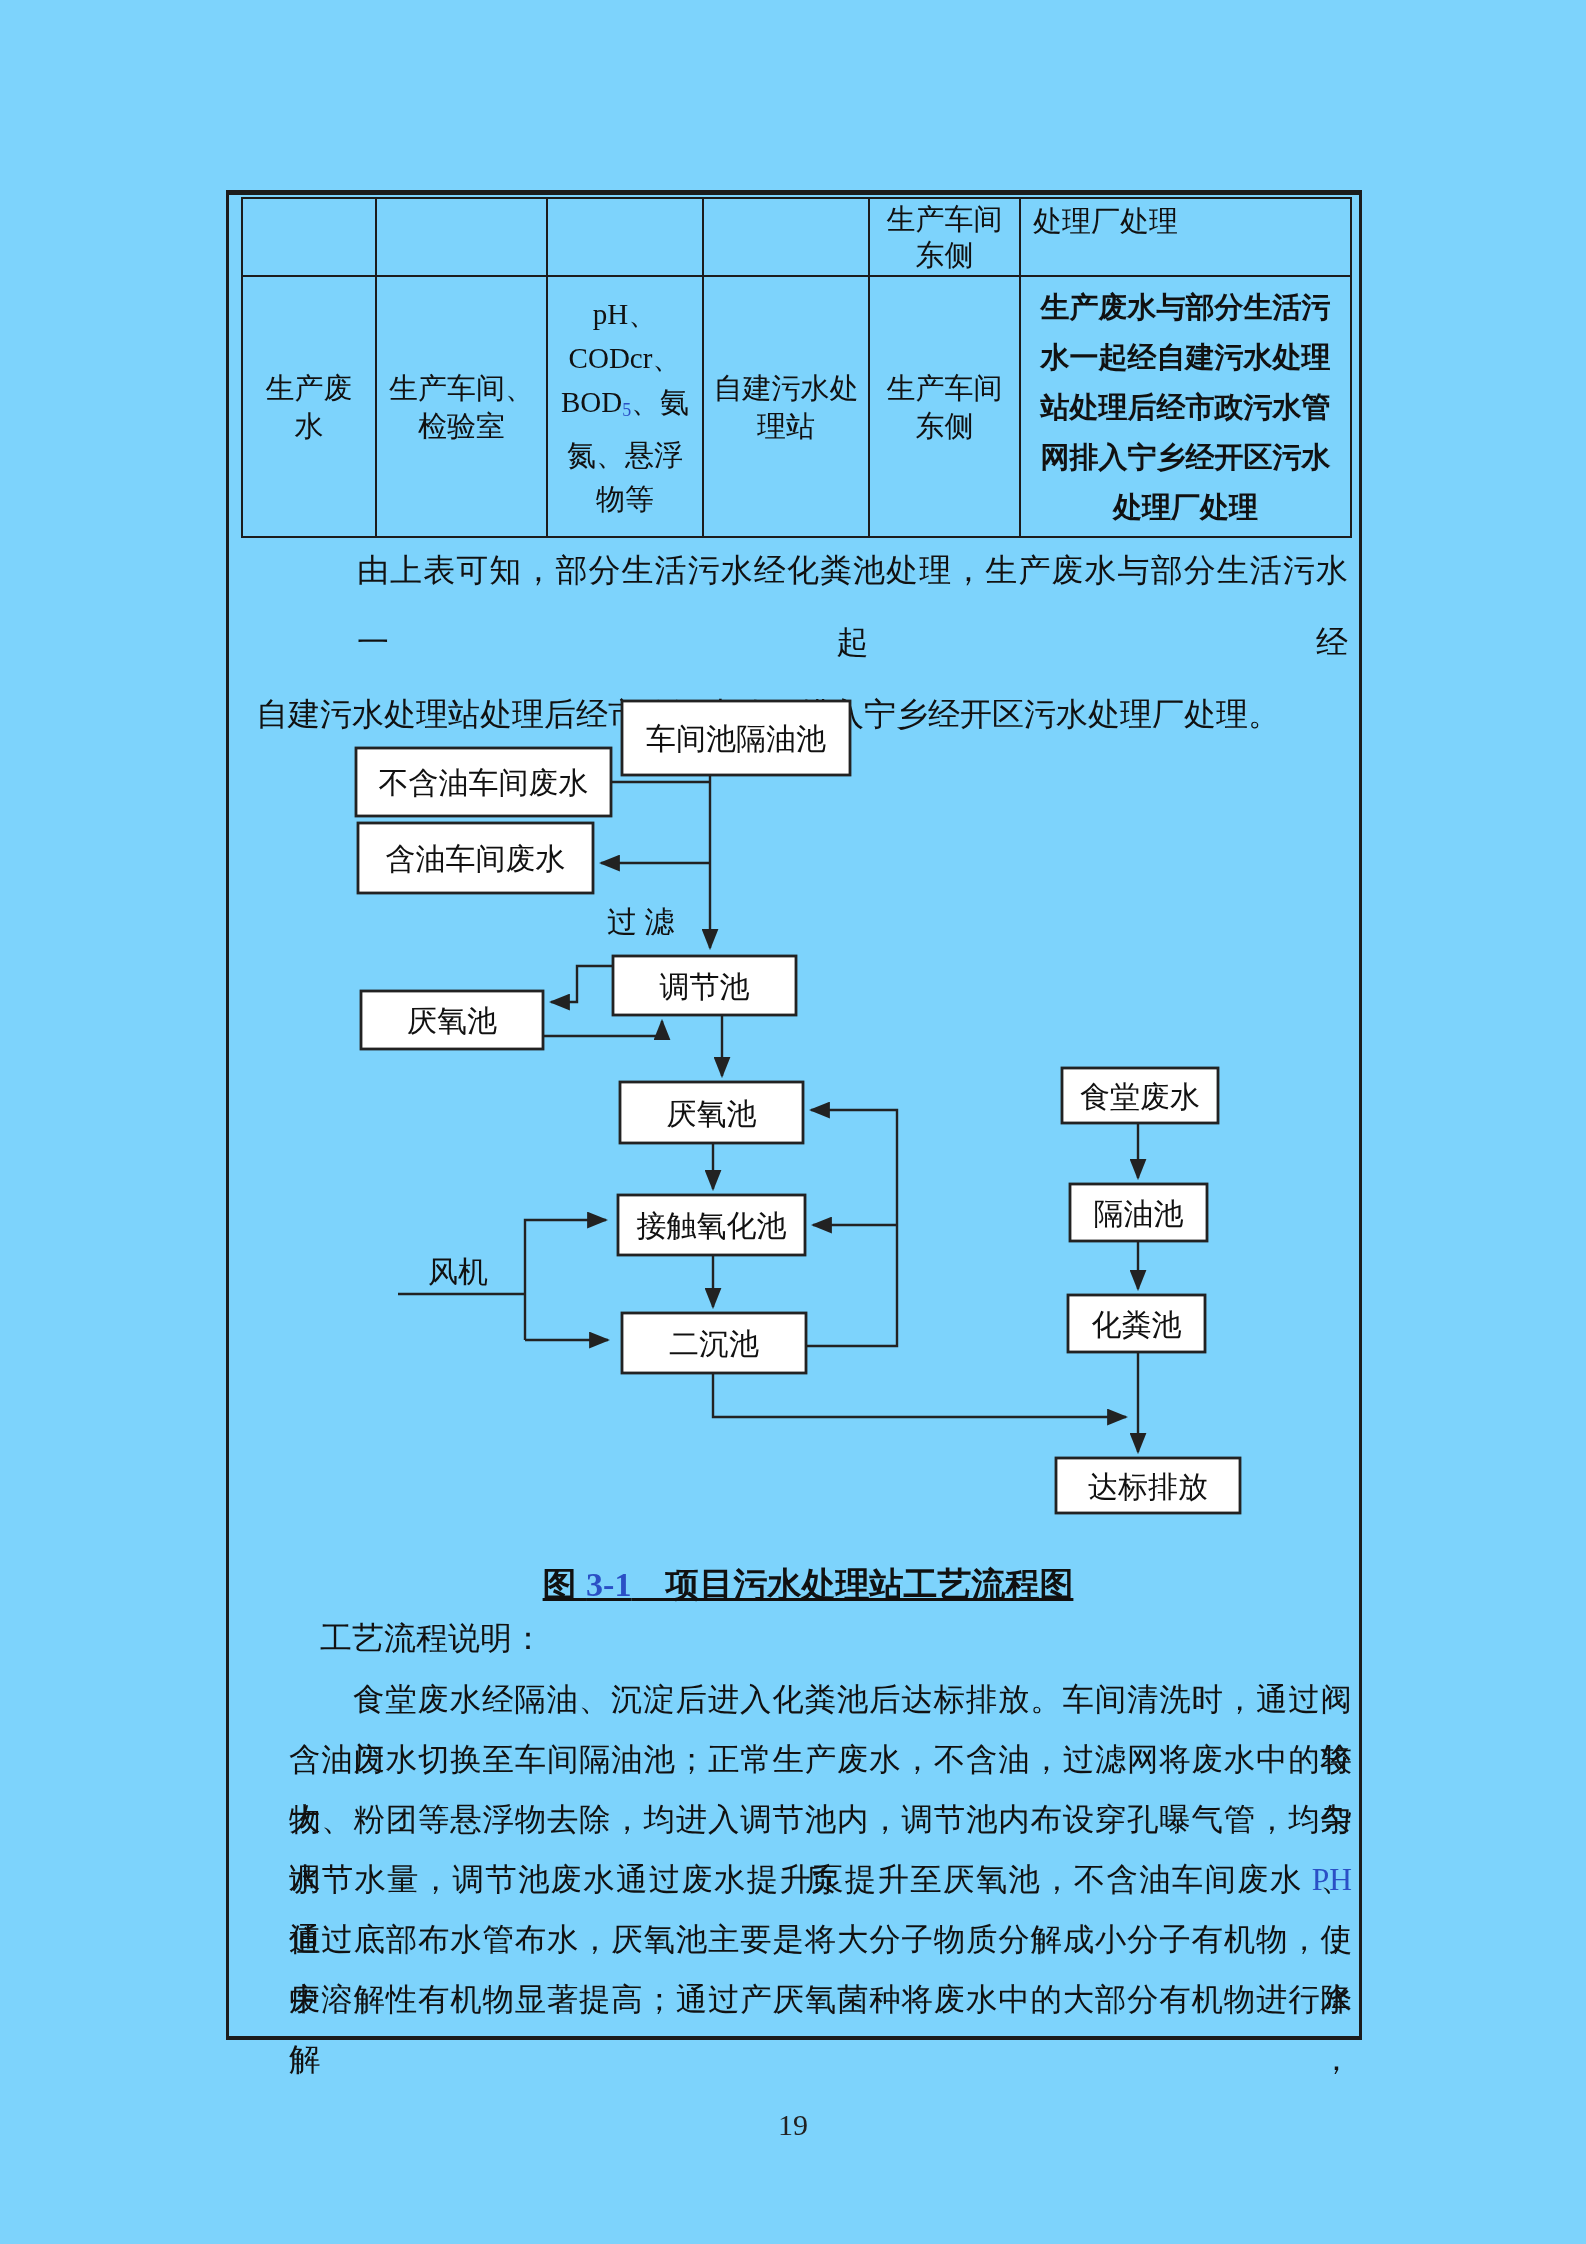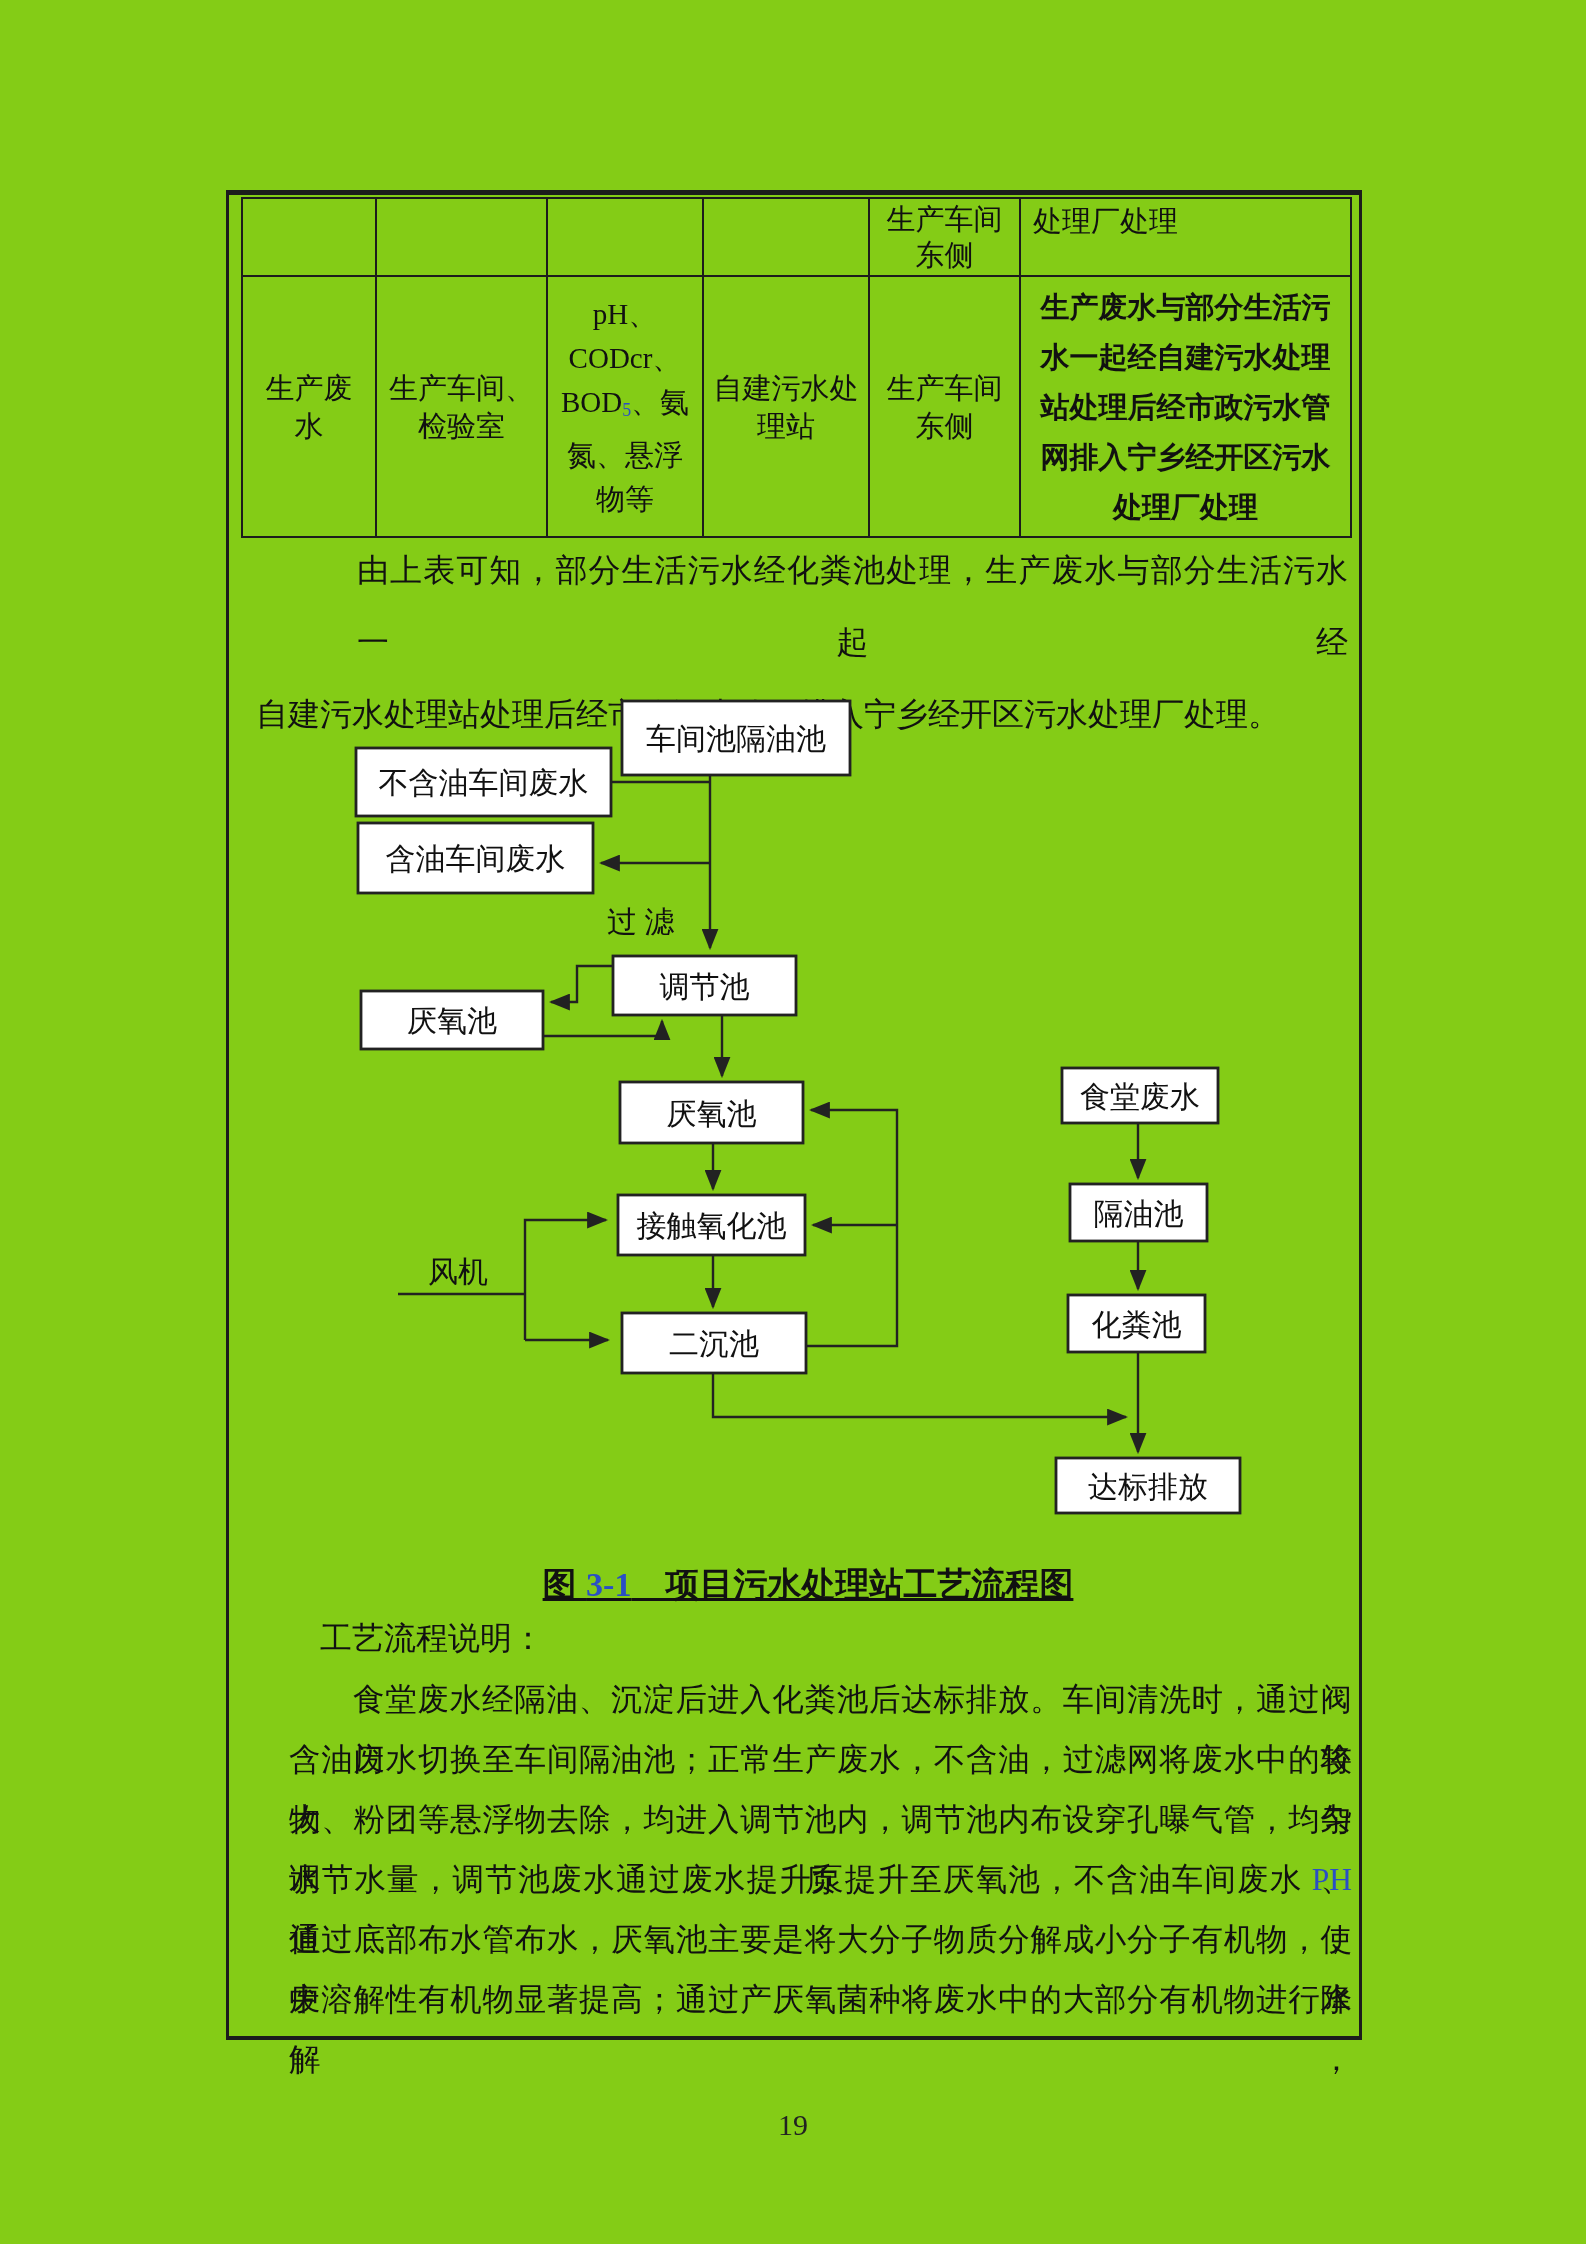--- a/index.html
+++ b/index.html
@@ -1,17 +1,17 @@
 <!DOCTYPE html>
 <html style="--accent: #2a4fc5; --ink: #1c1c1c;"><head>
 <meta charset="utf-8">
 <style>
   :root{ --accent:#2a4fc5; --ink:#1c1c1c; }
   html,body{margin:0;padding:0;background:#ffffff;}
-  #page{position:relative;width:1586px;height:2244px;background:#84cc16;
+  #page{position:relative;width:1586px;height:2244px;background:#7dd3fc;
         font-family:"Liberation Serif","DejaVu Serif",serif;color:#111;}
 
   
   #frame{position:absolute;left:226px;top:190px;width:1136px;height:1850px;
          border:3px solid var(--ink);border-top-width:5px;border-bottom-width:4px;
          box-sizing:border-box;}
 
   
   #tbl{position:absolute;left:241px;top:197px;width:1109px;border-collapse:collapse;
        table-layout:fixed;font-size:29px;line-height:38px;}

